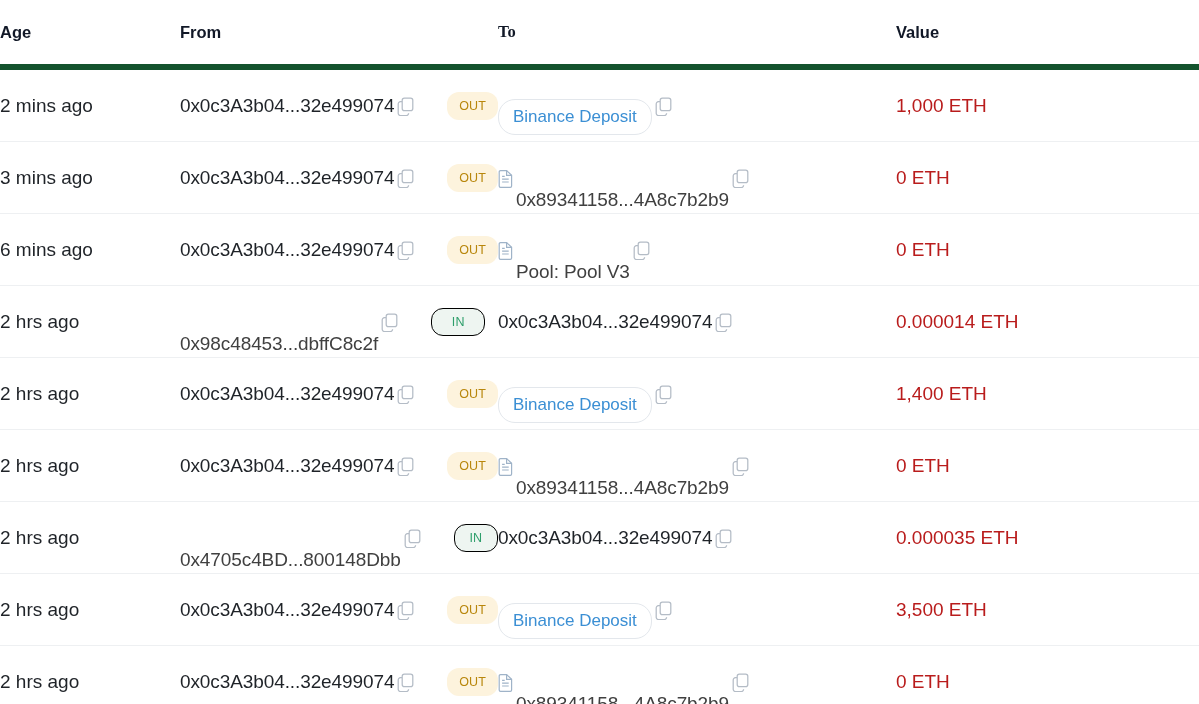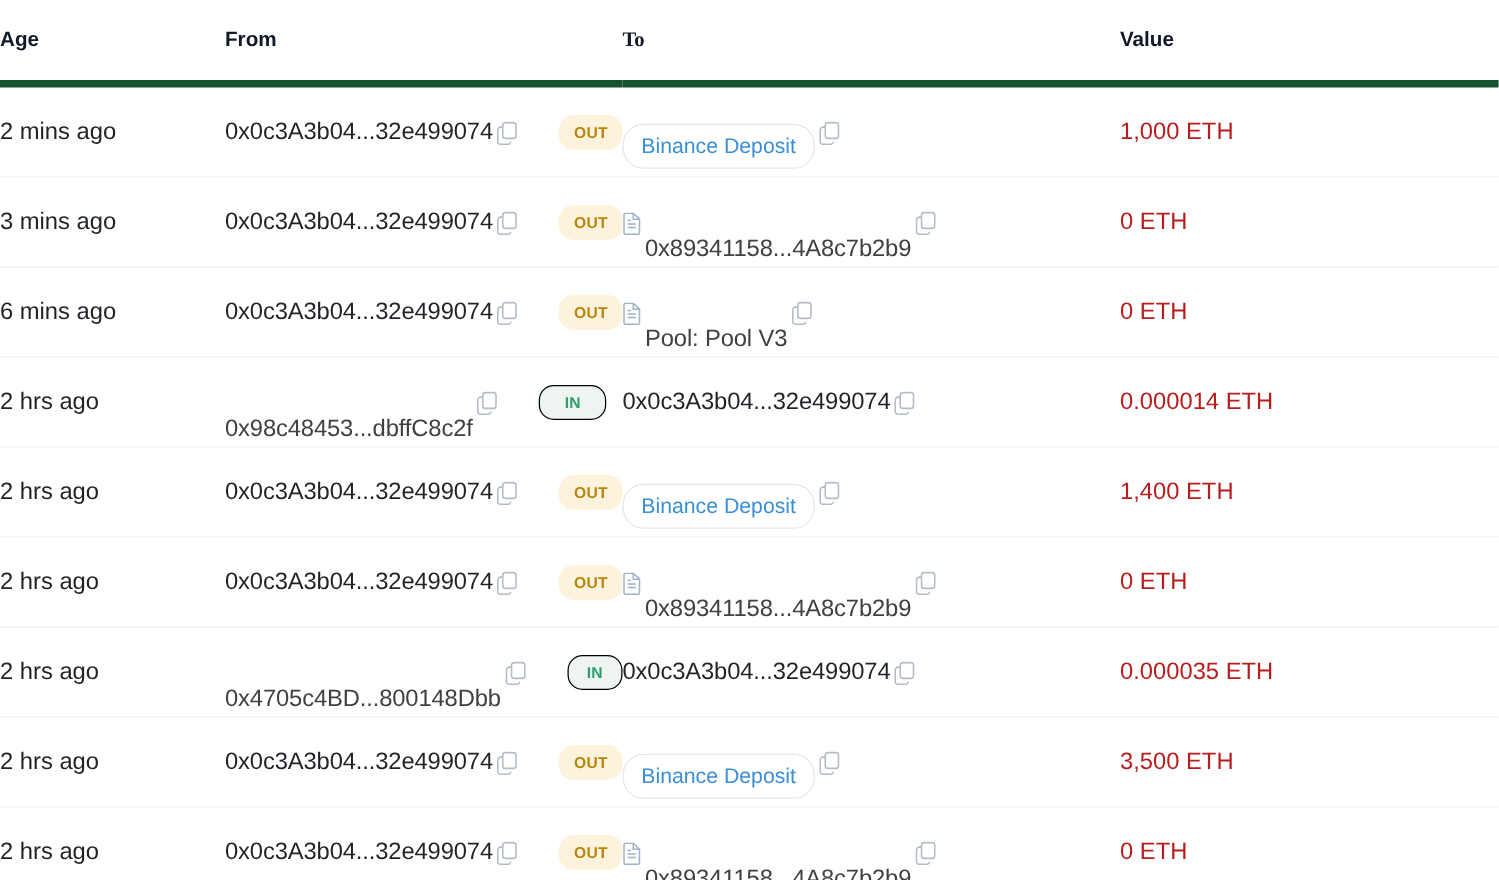--- a/index.html
+++ b/index.html
@@ -95,21 +95,21 @@
 
   
   .badge {
     display: inline-flex;
     align-items: center;
     justify-content: center;
     width: 54px;
     height: 28px;
     border-radius: 12px;
     font-size: 12.5px;
-    font-weight: 700;
+    font-weight: 400;
     letter-spacing: 0.2px;
     box-sizing: border-box;
     cursor: default;
   }
   .badge.out {
     background: #fdf3dd;
     color: #b8860b;
   }
   .badge.in {
     background: #eef5f1;

